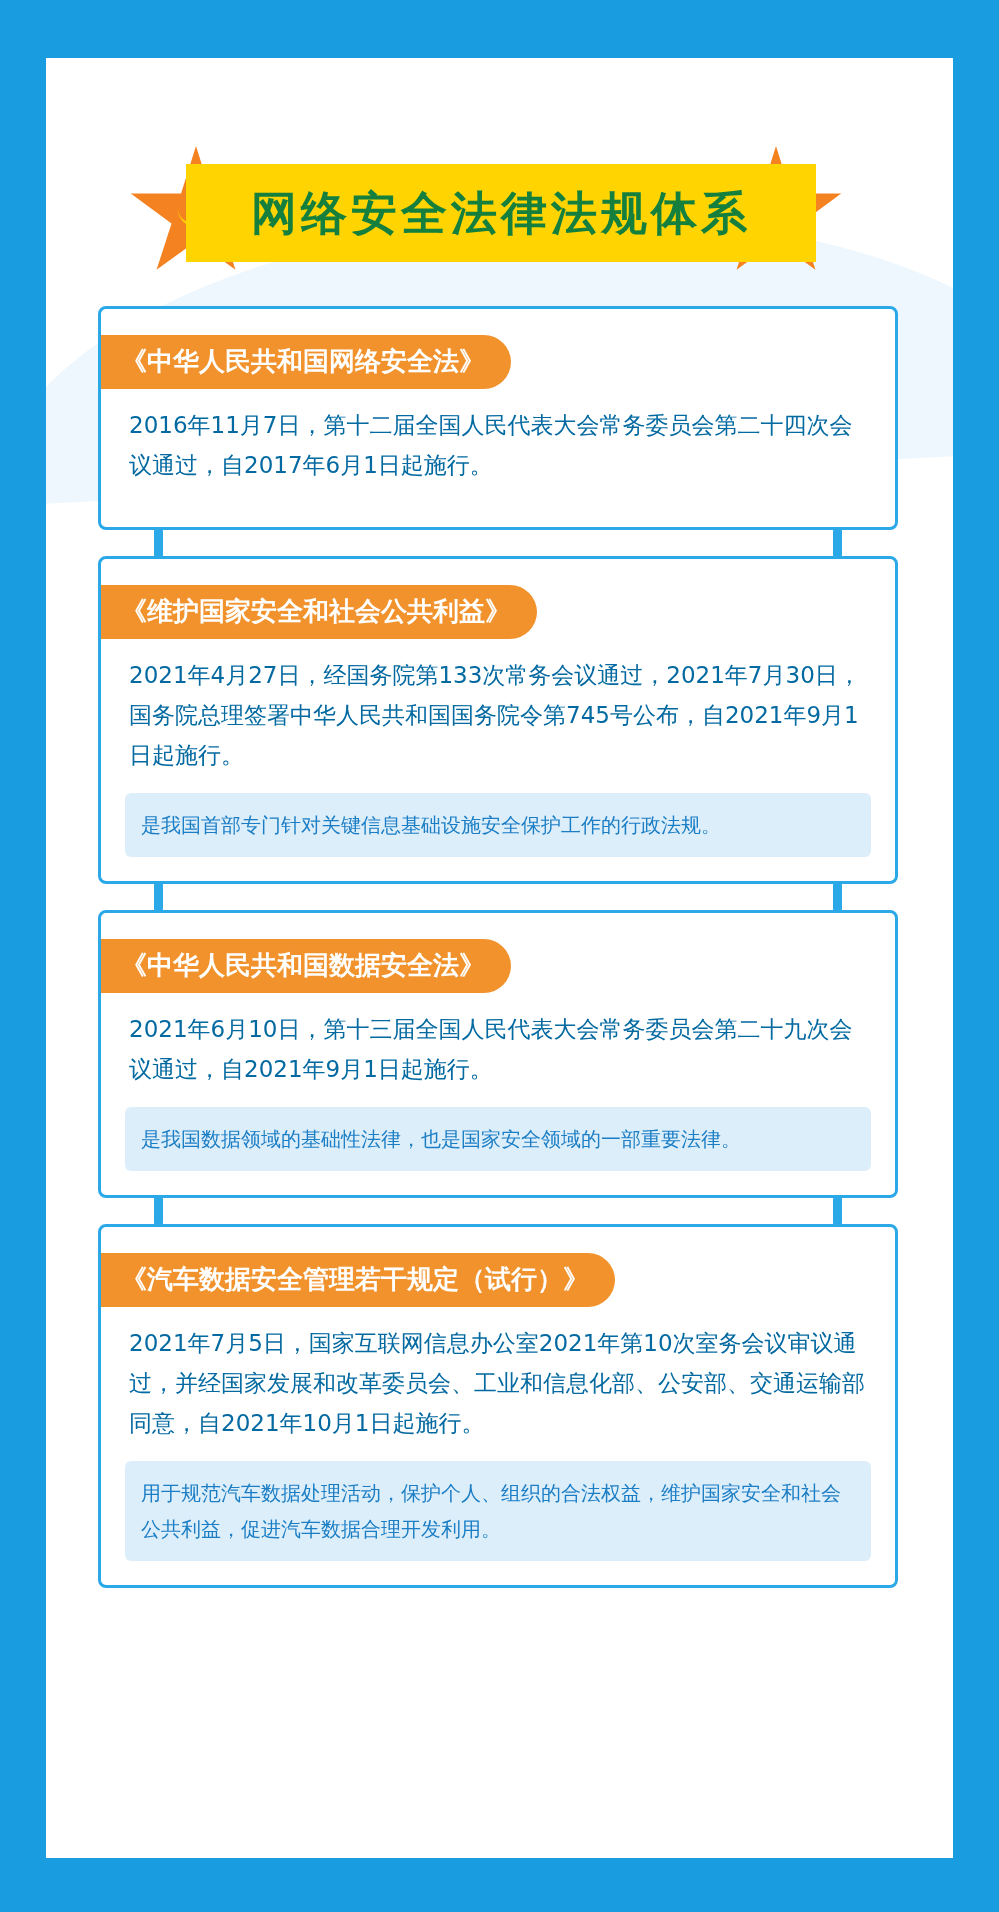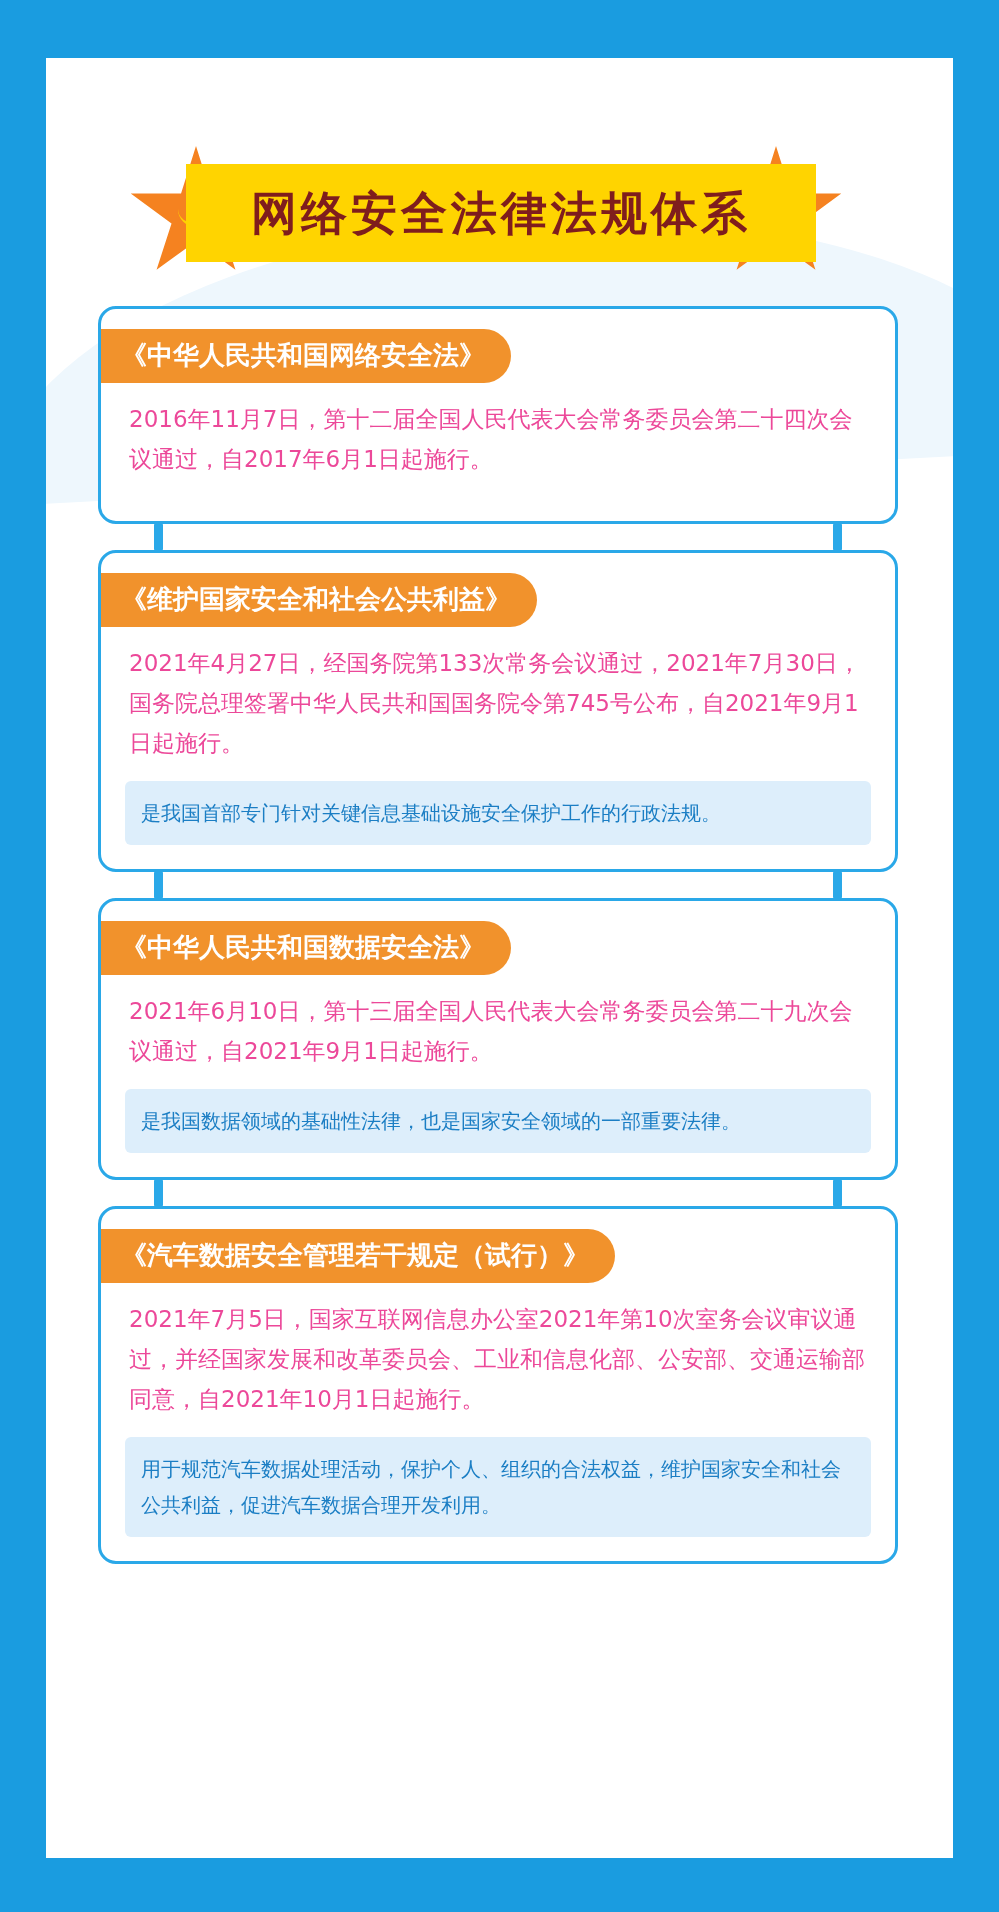--- a/index.html
+++ b/index.html
@@ -64,21 +64,21 @@
     position: absolute;
     left: 140px;
     top: 28px;
     width: 630px;
     height: 98px;
     line-height: 98px;
     text-align: center;
     font-size: 46px;
     font-weight: bold;
     letter-spacing: 4px;
-    color: #7f1d1d;
+    color: #15803d;
     font-family: "DejaVu Sans", sans-serif;
   }
 
   .star {
     position: absolute;
     top: 10px;
     width: 136px;
     height: 136px;
     background: #f58220;
     clip-path: polygon(50% 0%, 61% 35%, 98% 35%, 68% 57%, 79% 91%,
@@ -112,24 +112,24 @@
   .cards {
     position: absolute;
     left: 52px;
     top: 248px;
     width: 800px;
   }
 
   .card {
     position: relative;
     border: 3px solid #2aa8e8;
-    border-radius: 18px;
+    border-radius: 8px;
     background: #ffffff;
     box-sizing: border-box;
-    padding: 20px 24px 24px 24px;
+    padding: 26px 24px 24px 24px;
     margin-bottom: 26px;
   }
 
   
   .legs {
     position: relative;
     height: 0;
   }
   .leg {
     position: absolute;
@@ -151,21 +151,21 @@
     padding: 9px 26px 10px 20px;
     border-radius: 0 28px 28px 0;
     margin-left: -24px;
     margin-bottom: 16px;
     font-family: "DejaVu Sans", sans-serif;
   }
 
   .card-body {
     font-size: 23px;
     line-height: 40px;
-    color: #ec4899;
+    color: #0369a1;
     margin: 0 4px 18px 4px;
     font-family: "DejaVu Sans", sans-serif;
   }
 
   .card-note {
     background: #ddeefb;
     color: #1b7ec4;
     font-size: 20px;
     line-height: 36px;
     padding: 14px 16px;

